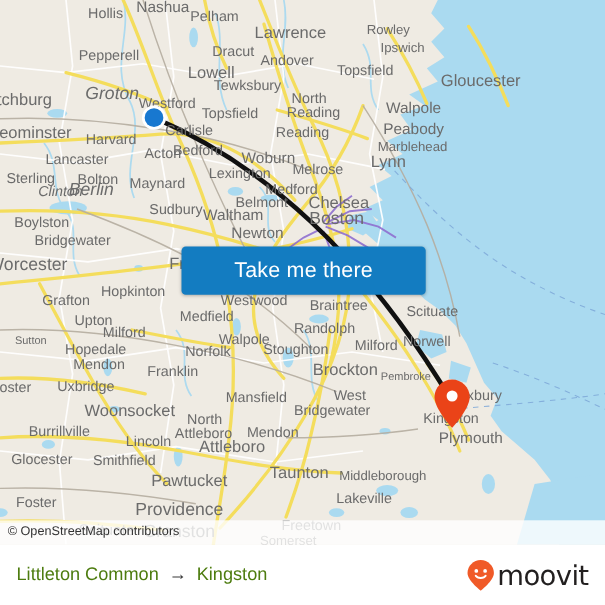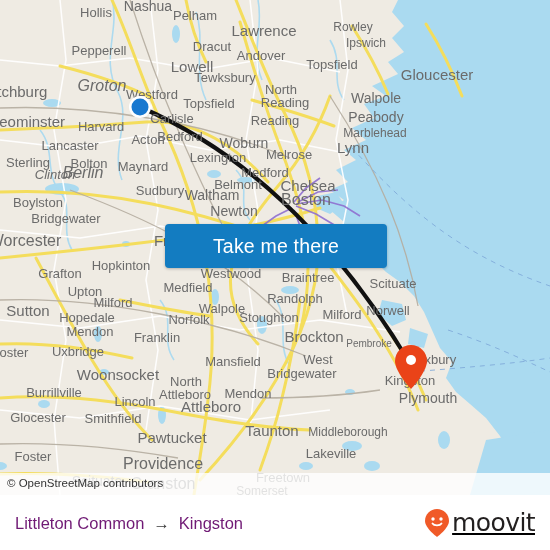--- a/index.html
+++ b/index.html
@@ -31,24 +31,24 @@
 
   
   #origin-marker{position:absolute;left:128px;top:95px;width:24px;height:24px;}
   #dest-marker{position:absolute;left:394px;top:344px;width:34px;height:46px;}
 
   
   #footer{position:absolute;left:0;top:495px;width:550px;height:55px;background:#fff;
           display:flex;align-items:center;}
   #route-summary{position:absolute;left:15px;top:50%;transform:translateY(-50%);
                  display:flex;align-items:center;gap:9px;}
-  #route-summary .pl{font-size:16.5px;color:#701a75;}
+  #route-summary .pl{font-size:16.5px;color:#4d7c0f;}
   #route-summary .arw{font-size:16.5px;color:#3a3a3a;line-height:1;}
   #brand{position:absolute;right:15px;top:50%;transform:translateY(-50%);
-         display:flex;align-items:center;gap:2px;text-decoration:underline;}
+         display:flex;align-items:flex-end;gap:2px;}
   #brand .wordmark{font-size:25px;color:#221f1f;letter-spacing:-.6px;
                    font-family:"DejaVu Sans","Liberation Sans",sans-serif;font-weight:400;}
 </style>
 </head>
 <body>
 
 <div id="app">
 
   <div id="map-area">
 
@@ -245,21 +245,21 @@
         <div class="mlabel" style="left: 188px; top: 287px; font-size: 13px;">Medfield</div>
         <div class="mlabel" style="left: 121px; top: 265px; font-size: 13px;">Hopkinton</div>
         <div class="mlabel" style="left: 388px; top: 310px; font-size: 13px;">Norwell</div>
         <div class="mlabel" style="left: 85px; top: 291px; font-size: 13px;">Upton</div>
         <div class="mlabel" style="left: 295px; top: 298px; font-size: 13px;">Randolph</div>
         <div class="mlabel" style="left: 60px; top: 273px; font-size: 13px;">Grafton</div>
         <div class="mlabel" style="left: 113px; top: 302px; font-size: 13px;">Milford</div>
         <div class="mlabel" style="left: 222px; top: 308px; font-size: 13px;">Walpole</div>
         <div class="mlabel" style="left: 269px; top: 317px; font-size: 13px;">Stoughton</div>
         <div class="mlabel" style="left: 342px; top: 314px; font-size: 13px;">Milford</div>
-        <div class="mlabel" style="left: 28px; top: 310px; font-size: 15px;">Sutton</div>
+        <div class="mlabel" style="left: 28px; top: 310px; font-size: 10px;">Sutton</div>
         <div class="mlabel" style="left: 87px; top: 317px; font-size: 13px;">Hopedale</div>
         <div class="mlabel" style="left: 189px; top: 319px; font-size: 13px;">Norfolk</div>
         <div class="mlabel" style="left: 90px; top: 331px; font-size: 13px;">Mendon</div>
         <div class="mlabel" style="left: 314px; top: 336px; font-size: 15px;">Brockton</div>
         <div class="mlabel" style="left: 78px; top: 351px; font-size: 13px;">Uxbridge</div>
         <div class="mlabel" style="left: 157px; top: 337px; font-size: 13px;">Franklin</div>
         <div class="mlabel" style="left: 369px; top: 343px; font-size: 10px;">Pembroke</div>
         <div class="mlabel" style="left: 10px; top: 352px; font-size: 13px;">Foster</div>
         <div class="mlabel" style="left: 432px; top: 359px; font-size: 13px;">Duxbury</div>
         <div class="mlabel" style="left: 118px; top: 374px; font-size: 15px;">Woonsocket</div>

